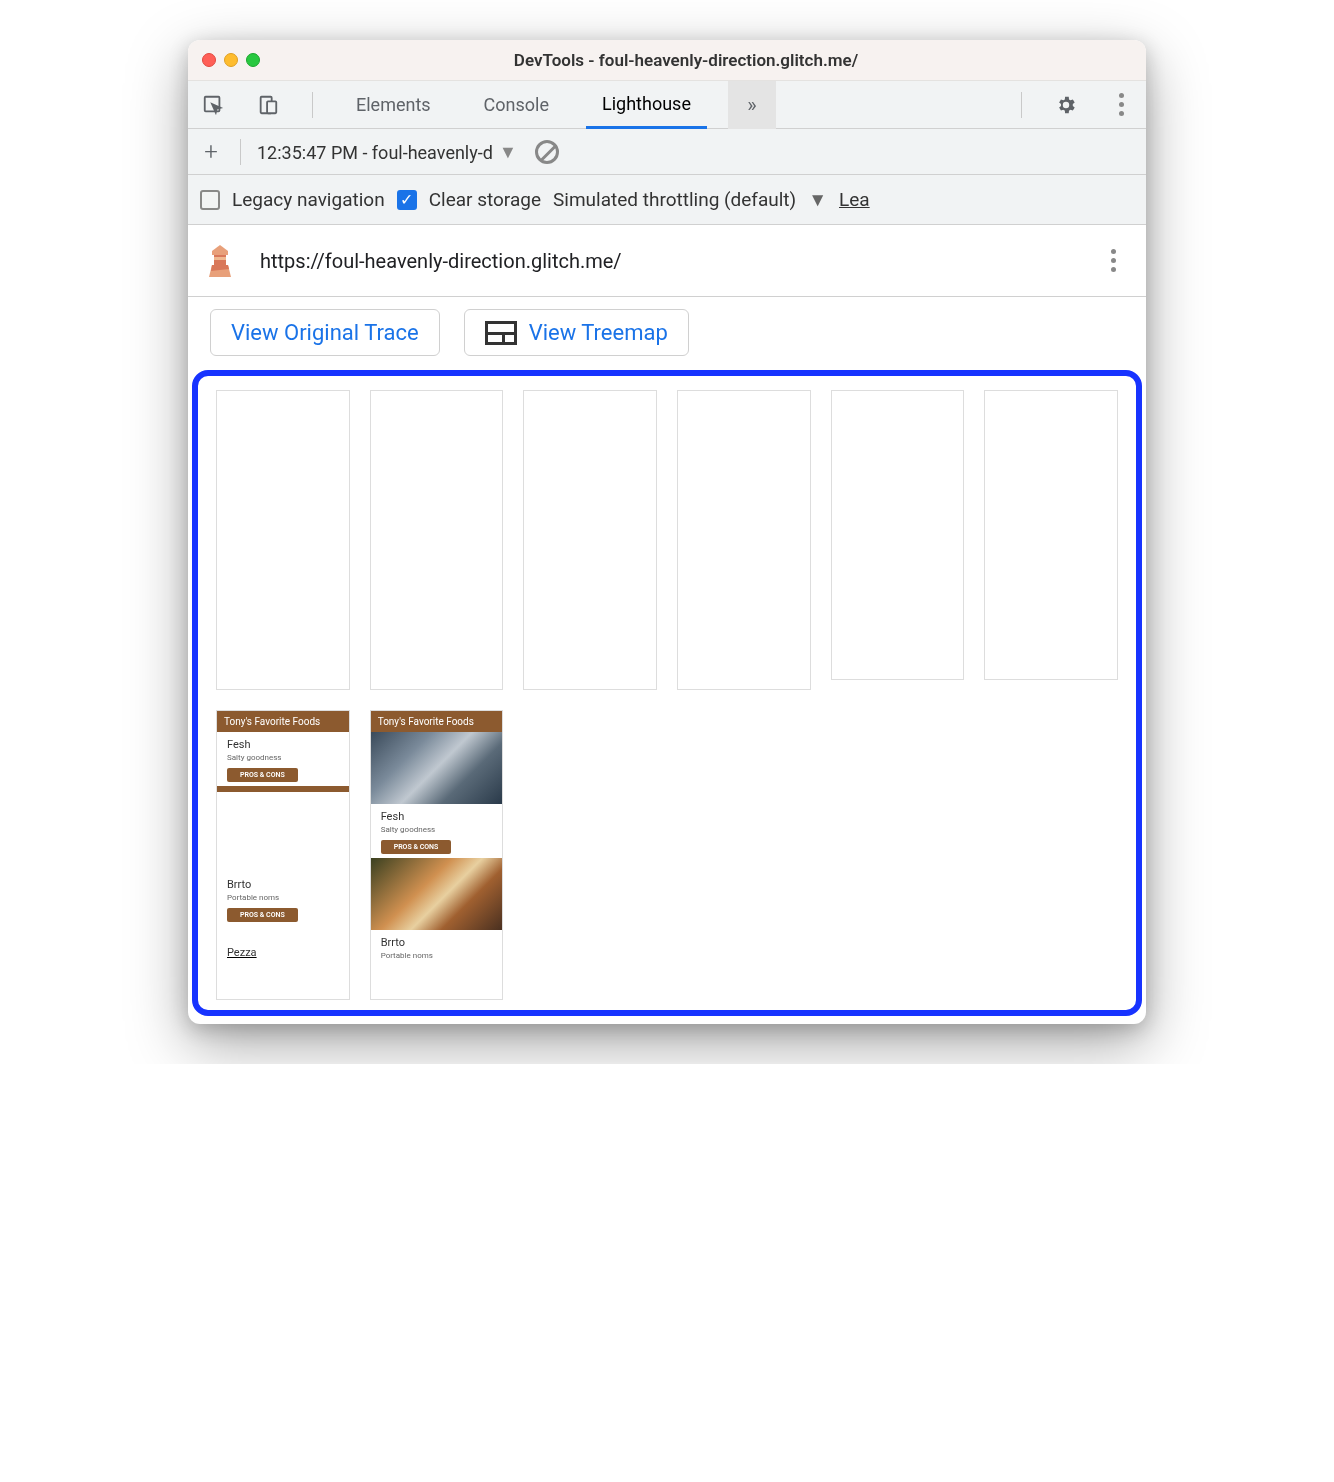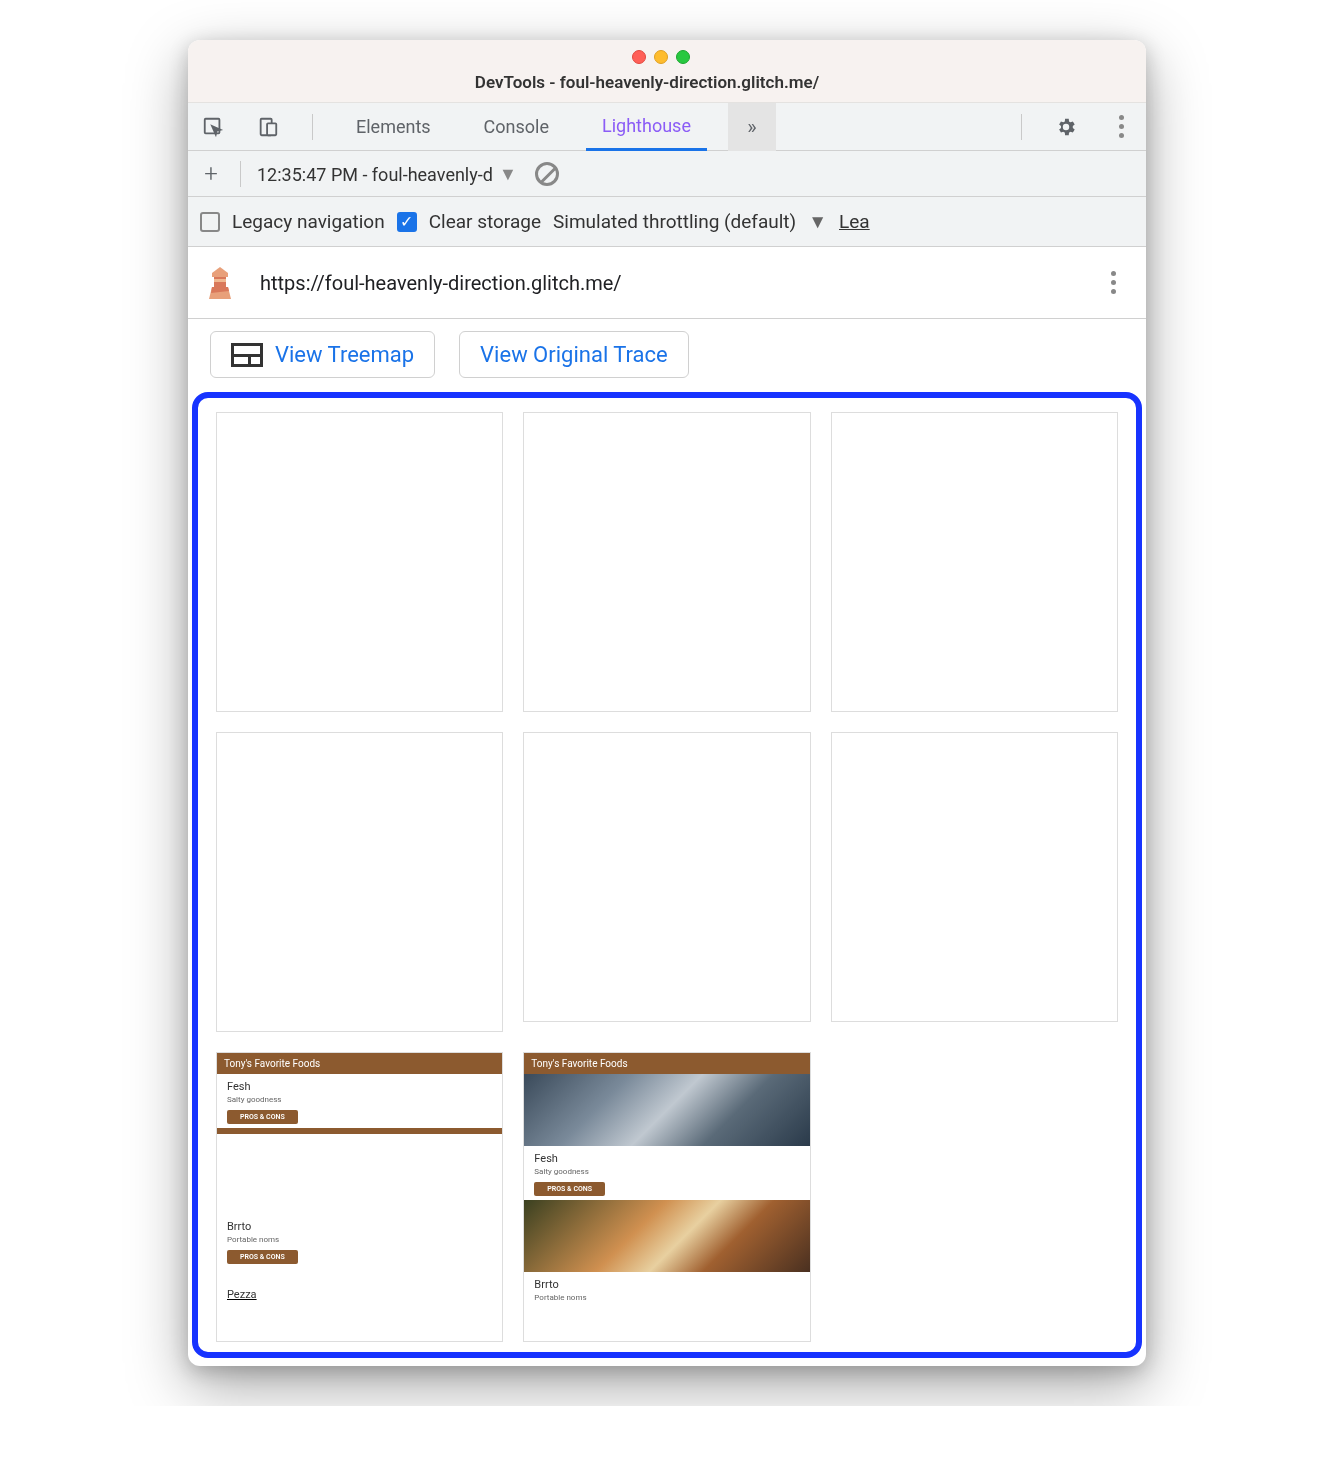--- a/index.html
+++ b/index.html
@@ -18,36 +18,35 @@
   box-shadow: 0 20px 60px rgba(0,0,0,0.35), 0 5px 20px rgba(0,0,0,0.2);
   overflow: hidden;
 }
 .titlebar {
   display: flex;
   align-items: center;
   gap: 8px;
   padding: 10px 14px;
   background: #f7f2f0;
   border-bottom: 1px solid #e4e2e0;
-  flex-direction: column;
 }
 .traffic { display:flex; gap:8px; margin-right:12px;}
 .dot { width:14px; height:14px; border-radius:50%; }
 .dot.red{background:#ff5f57;border:1px solid #e1493f;}
 .dot.yellow{background:#febc2e;border:1px solid #dfa023;}
 .dot.green{background:#28c840;border:1px solid #1da62f;}
 .titlebar .title { flex:1; text-align:center; font-size:17px; color:#333; font-weight:600; margin-left:-40px;}
 .tabstrip {
   display:flex; align-items:center; background:#f1f3f4; border-bottom:1px solid #d0d0d0;
   height:48px; padding:0 8px; gap:21px;
 }
 .iconbtn { width:34px; height:34px; display:flex; align-items:center; justify-content:center; border-radius:4px; cursor:pointer; color:#5f6368;}
 .tabsep { width:1px; height:26px; background:#c9c9c9; margin:0 6px;}
 .tab { padding:0 16px; height:48px; display:flex; align-items:center; font-size:18px; color:#5f6368; cursor:pointer;}
-.tab.active { color:#8b5cf6; border-bottom:3px solid#1a73e8; font-weight:400;}
+.tab.active { color:#000000; border-bottom:3px solid#1a73e8; font-weight:400;}
 .morebtn { width:48px; height:48px; display:flex;align-items:center;justify-content:center; background:#e4e4e4; color:#5f6368; font-size:20px;}
 .spacer{flex:1;}
 .actionbar {
   display:flex; align-items:center; height:46px; background:#f1f3f4; border-bottom:1px solid #d0d0d0;
   padding:0 10px; gap:10px; font-size:18px; color:#333;
 }
 .plus{width:26px;height:26px;display:flex;align-items:center;justify-content:center;color:#5f6368;font-size:24px;font-weight:300;}
 .dd { display:flex; align-items:flex-end; gap:6px; color:#333; cursor:pointer;}
 .dd .arrow{color:#888;}
 .prohibit{width:24px;height:24px;border:3px solid #888;border-radius:50%;position:relative;margin-left:8px;}
@@ -70,21 +69,21 @@
 .linkcard{
   border:1px solid #d0d0d0;border-radius:6px;padding:10px 20px;display:flex;align-items:center;gap:12px;
   font-size:22px;color:#1a73e8;cursor:pointer;
 }
 .treemap-icon{width:32px;height:24px;border:3px solid #333;position:relative;}
 .treemap-icon::before{content:'';position:absolute;left:0;right:0;top:8px;height:3px;background:#333;}
 .treemap-icon::after{content:'';position:absolute;top:11px;bottom:0;left:14px;width:3px;background:#333;}
 .bluebox{
   margin:14px 4px 8px 4px;border:6px solid #1733ff;border-radius:16px;padding:14px 18px 10px 18px;
 }
-.grid{display:grid;grid-template-columns:repeat(3,1fr);gap:20px;}
+.grid{display:grid;grid-template-columns:repeat(6,1fr);gap:20px;}
 .frame{border:1px solid #ddd;background:#fff;height:300px;overflow:hidden;}
 .frame.short{height:290px;}
 .mini-header{background:#8c5a2f;color:#fff;font-size:10px;padding:5px 7px;font-weight:400;}
 .mini-body{padding:0;}
 .mini-card{padding:6px 10px 4px 10px;}
 .mini-title{font-size:11px;color:#333;}
 .mini-sub{font-size:8px;color:#666;margin-top:2px;}
 .mini-btn{display:inline-block;background:#8c5a2f;color:#fff;font-size:7px;padding:3px 13px;border-radius:2px;margin-top:5px;font-weight:600;}
 .mini-img{height:72px;background:#555;margin:0;}
 .mini-img.fish{background:linear-gradient(135deg,#3a4a5a 0%,#7a8a9a 30%,#c0c8d0 50%,#5a6a78 70%,#2a3a4a 100%);}
@@ -175,25 +174,25 @@
       <div class="dots3">
           <span></span>
           <span></span>
           <span></span>
         </div>
     </div>
   </div>
 
   <div class="btnrow">
     <div class="linkcard">
+      <span>View Original Trace</span>
+    </div>
+    <div class="linkcard">
       <div class="treemap-icon"></div>
       <span>View Treemap</span>
-    </div>
-    <div class="linkcard">
-      <span>View Original Trace</span>
     </div>
   </div>
 
   <div class="bluebox">
     <div class="grid">
       <div class="frame"></div>
       <div class="frame"></div>
       <div class="frame"></div>
       <div class="frame"></div>
 

